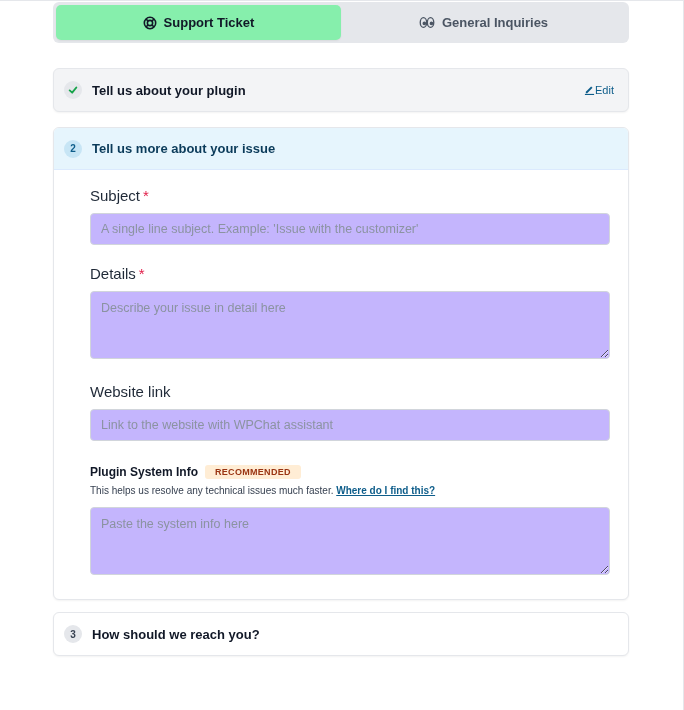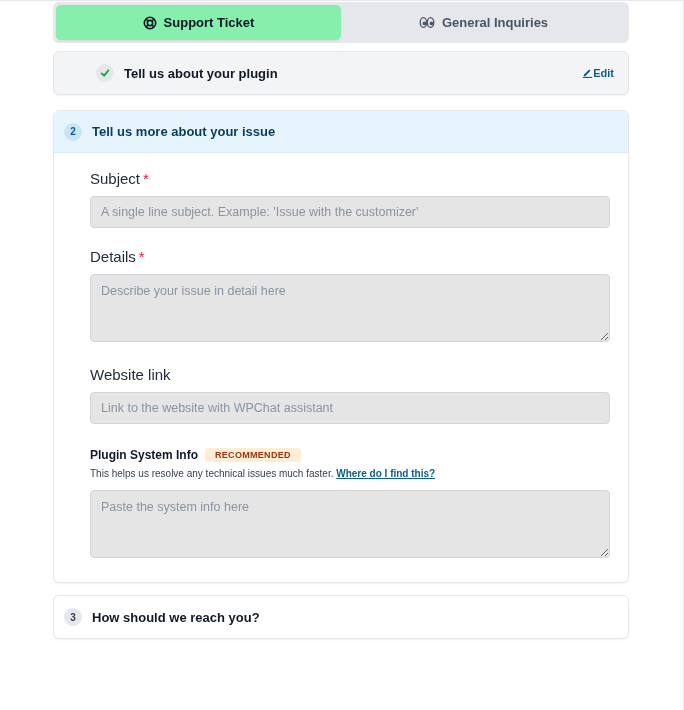--- a/index.html
+++ b/index.html
@@ -36,39 +36,39 @@
     }
     .step-head {
       height: 42px; display: flex; align-items: center; padding: 0 14px 0 10px;
       font-size: 13px; font-weight: 700; color: #111827;
     }
     .badge-circle {
       width: 18px; height: 18px; border-radius: 50%; display: flex;
       align-items: center; justify-content: center; font-size: 10px; font-weight: 700;
       margin-right: 10px;
     }
-    .step1 { margin-top: 8px; background: #f3f4f6; padding-left: 32px; }
+    .step1 { margin-top: 25px; background: #f3f4f6; }
     .step1 .badge-circle { background: #e5e7eb; }
     .edit {
       margin-left: auto; display: flex; align-items: center; gap: 0;
-      font-size: 11px; font-weight: 700; color: #0e5d8a; cursor: pointer;
+      font-size: 11px; font-weight: 400; color: #0e5d8a; cursor: pointer;
     }
     .step2 { margin-top: 15px; overflow: hidden; }
     .step2 .step-head { background: #e6f5fd; border-bottom: 1px solid #dbeafe; }
     .step2 .badge-circle { background: #c7e5f5; color: #0e5d8a; }
     .step2 .step-title { color: #0b3b5a; }
 
     .form-body { padding: 17px 19px 20px 36px; }
     .field { margin-bottom: 20px; }
     .label {
       font-size: 15px; color: #1f2937; margin-bottom: 9px; display: block;
     }
     .req { color: #e11d48; margin-left: 3px; }
     .input, .textarea {
-      width: 520px; border: 1px solid #d1d5db; border-radius: 4px; background: #e5e5e5;
+      width: 520px; border: 1px solid #d1d5db; border-radius: 4px; background: #c4b5fd;
       font-family: "Liberation Sans", "DejaVu Sans", sans-serif; font-size: 12.5px;
       color: #111827; padding: 0 10px; outline: none;
     }
     .input { height: 32px; }
     .textarea { height: 68px; padding-top: 8px; resize: vertical; line-height: 16px; }
     .input::placeholder, .textarea::placeholder { color: #8b93a1; }
 
     .sysinfo-title {
       font-size: 12px; font-weight: 700; color: #111827;
       display: flex; align-items: center; gap: 7px; margin-top: 4px;

